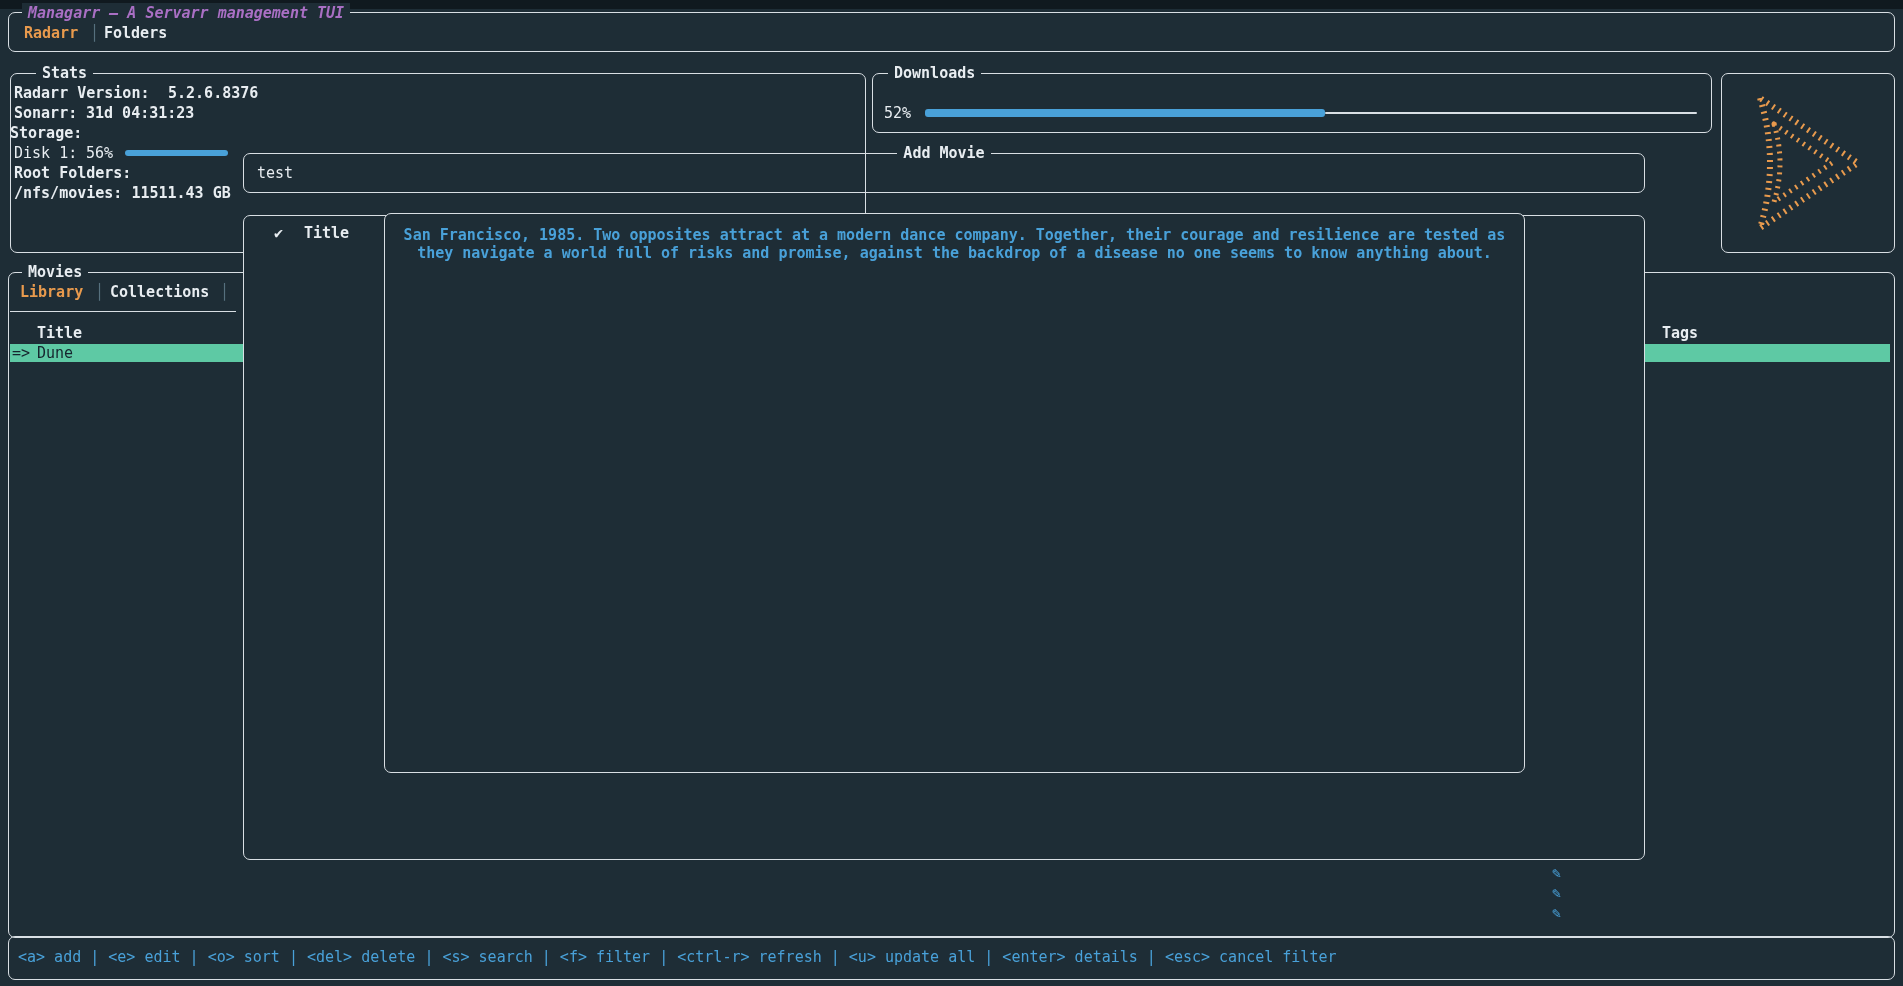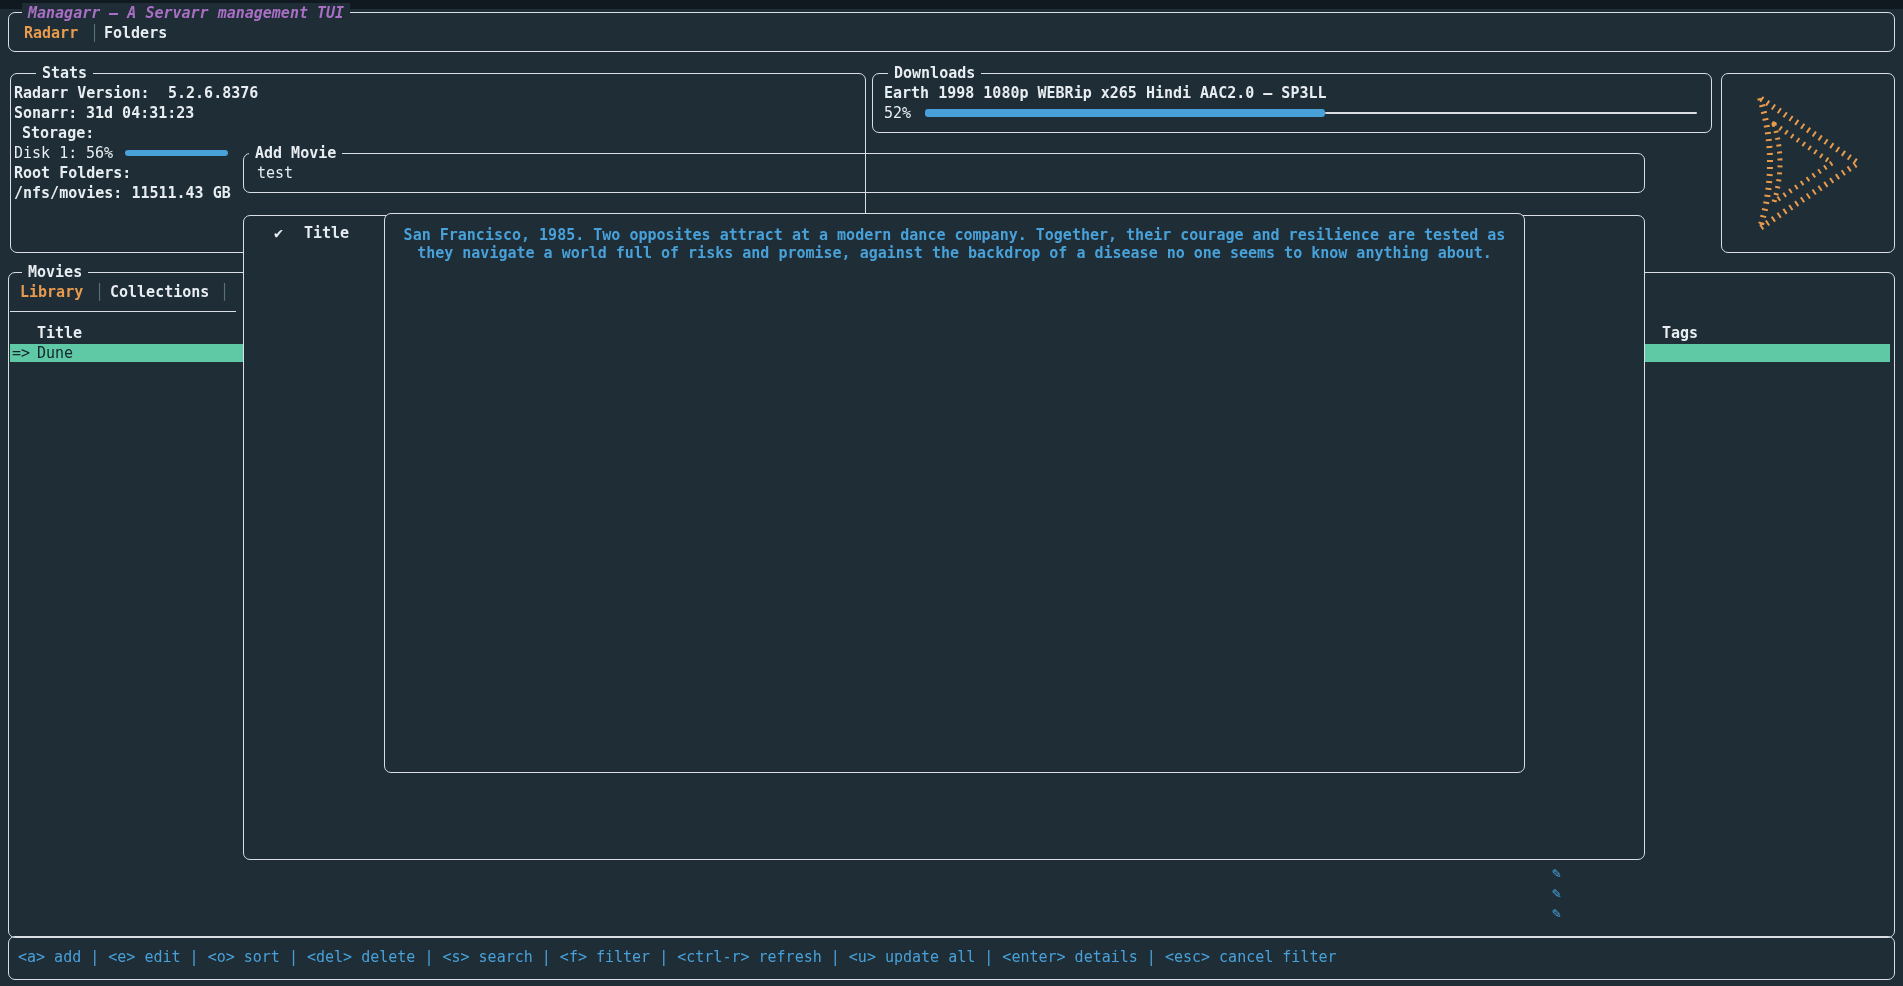--- a/index.html
+++ b/index.html
@@ -171,39 +171,38 @@
   <span class="t b orange" style="left:24px;top:23px">Radarr</span>
   <span class="t dim" style="left:90px;top:23px">│</span>
   <span class="t b white" style="left:104px;top:23px">Folders</span>
 
   <div class="box" style="left:10px;top:73px;width:856px;height:180px"></div>
   <span class="btitle" style="left:36px;top:63px">Stats</span>
   <span class="t b white" style="left:14px;top:83px">Radarr Version:</span>
   <span class="t b white" style="left:168px;top:83px">5.2.6.8376</span>
   <span class="t b white" style="left:14px;top:103px">Sonarr:</span>
   <span class="t b white" style="left:86px;top:103px">31d 04:31:23</span>
-  <span class="t b white" style="left:22px;top:123px">Storage:</span>
+  <span class="t b white" style="left:10px;top:123px">Storage:</span>
   <span class="t white" style="left:14px;top:143px">Disk 1:</span>
   <span class="t white" style="left:86px;top:143px">56%</span>
   <div class="bar" style="left:125px;top:150px;width:103px;height:6px;background:var(--blue)"></div>
   <span class="t b white" style="left:14px;top:163px">Root Folders:</span>
   <span class="t b white" style="left:14px;top:183px">/nfs/movies: 11511.43 GB</span>
 
   <div class="box" style="left:872px;top:73px;width:840px;height:60px"></div>
   <span class="btitle" style="left:888px;top:63px">Downloads</span>
-  <span class="t b white" style="left:884px;top:83px">Earth 1998 1080p WEBRip x265 Hindi AAC2.0 – SP3LL</span>
   <span class="t white" style="left:884px;top:103px">52%</span>
   <div class="bar" style="left:925px;top:109px;width:400px;height:8px;background:var(--blue)"></div>
   <div class="bar" style="left:1325px;top:112px;width:372px;height:2px;background:var(--border)"></div>
 
   <div class="box" style="left:1721px;top:73px;width:174px;height:180px"></div>
   <svg class="logo" style="left:1736px;top:84px" width="145" height="158" viewBox="0 0 145 158">
     <path d="M24,14 Q44,79 24,144 L122,79 Z" fill="none" stroke="#e89a4d" stroke-width="6" stroke-dasharray="2 5" stroke-linejoin="round"></path>
     <path d="M38,40 Q50,79 38,118 L96,79 Z" fill="none" stroke="#e89a4d" stroke-width="5" stroke-dasharray="2 5" stroke-linejoin="round"></path>
   </svg>
 
   <div class="box" style="left:243px;top:153px;width:1402px;height:40px"></div>
-  <span class="btitle" style="left:243px;top:143px;width:1402px;background:transparent"><span style="background:var(--bg);padding:0 6px">Add Movie</span></span>
+  <span class="btitle" style="left:243px;top:143px;width:1402px;text-align:center;background:transparent"><span style="background:var(--bg);padding:0 6px">Add Movie</span></span>
   <span class="t white" style="left:257px;top:163px">test</span>
 
   <div class="box" style="left:8px;top:936px;width:1887px;height:44px"></div>
   <span class="t blue" style="left:18px;top:947px">&lt;a&gt; add | &lt;e&gt; edit | &lt;o&gt; sort | &lt;del&gt; delete | &lt;s&gt; search | &lt;f&gt; filter | &lt;ctrl-r&gt; refresh | &lt;u&gt; update all | &lt;enter&gt; details | &lt;esc&gt; cancel filter</span>
 </div>
 
 </body></html>

